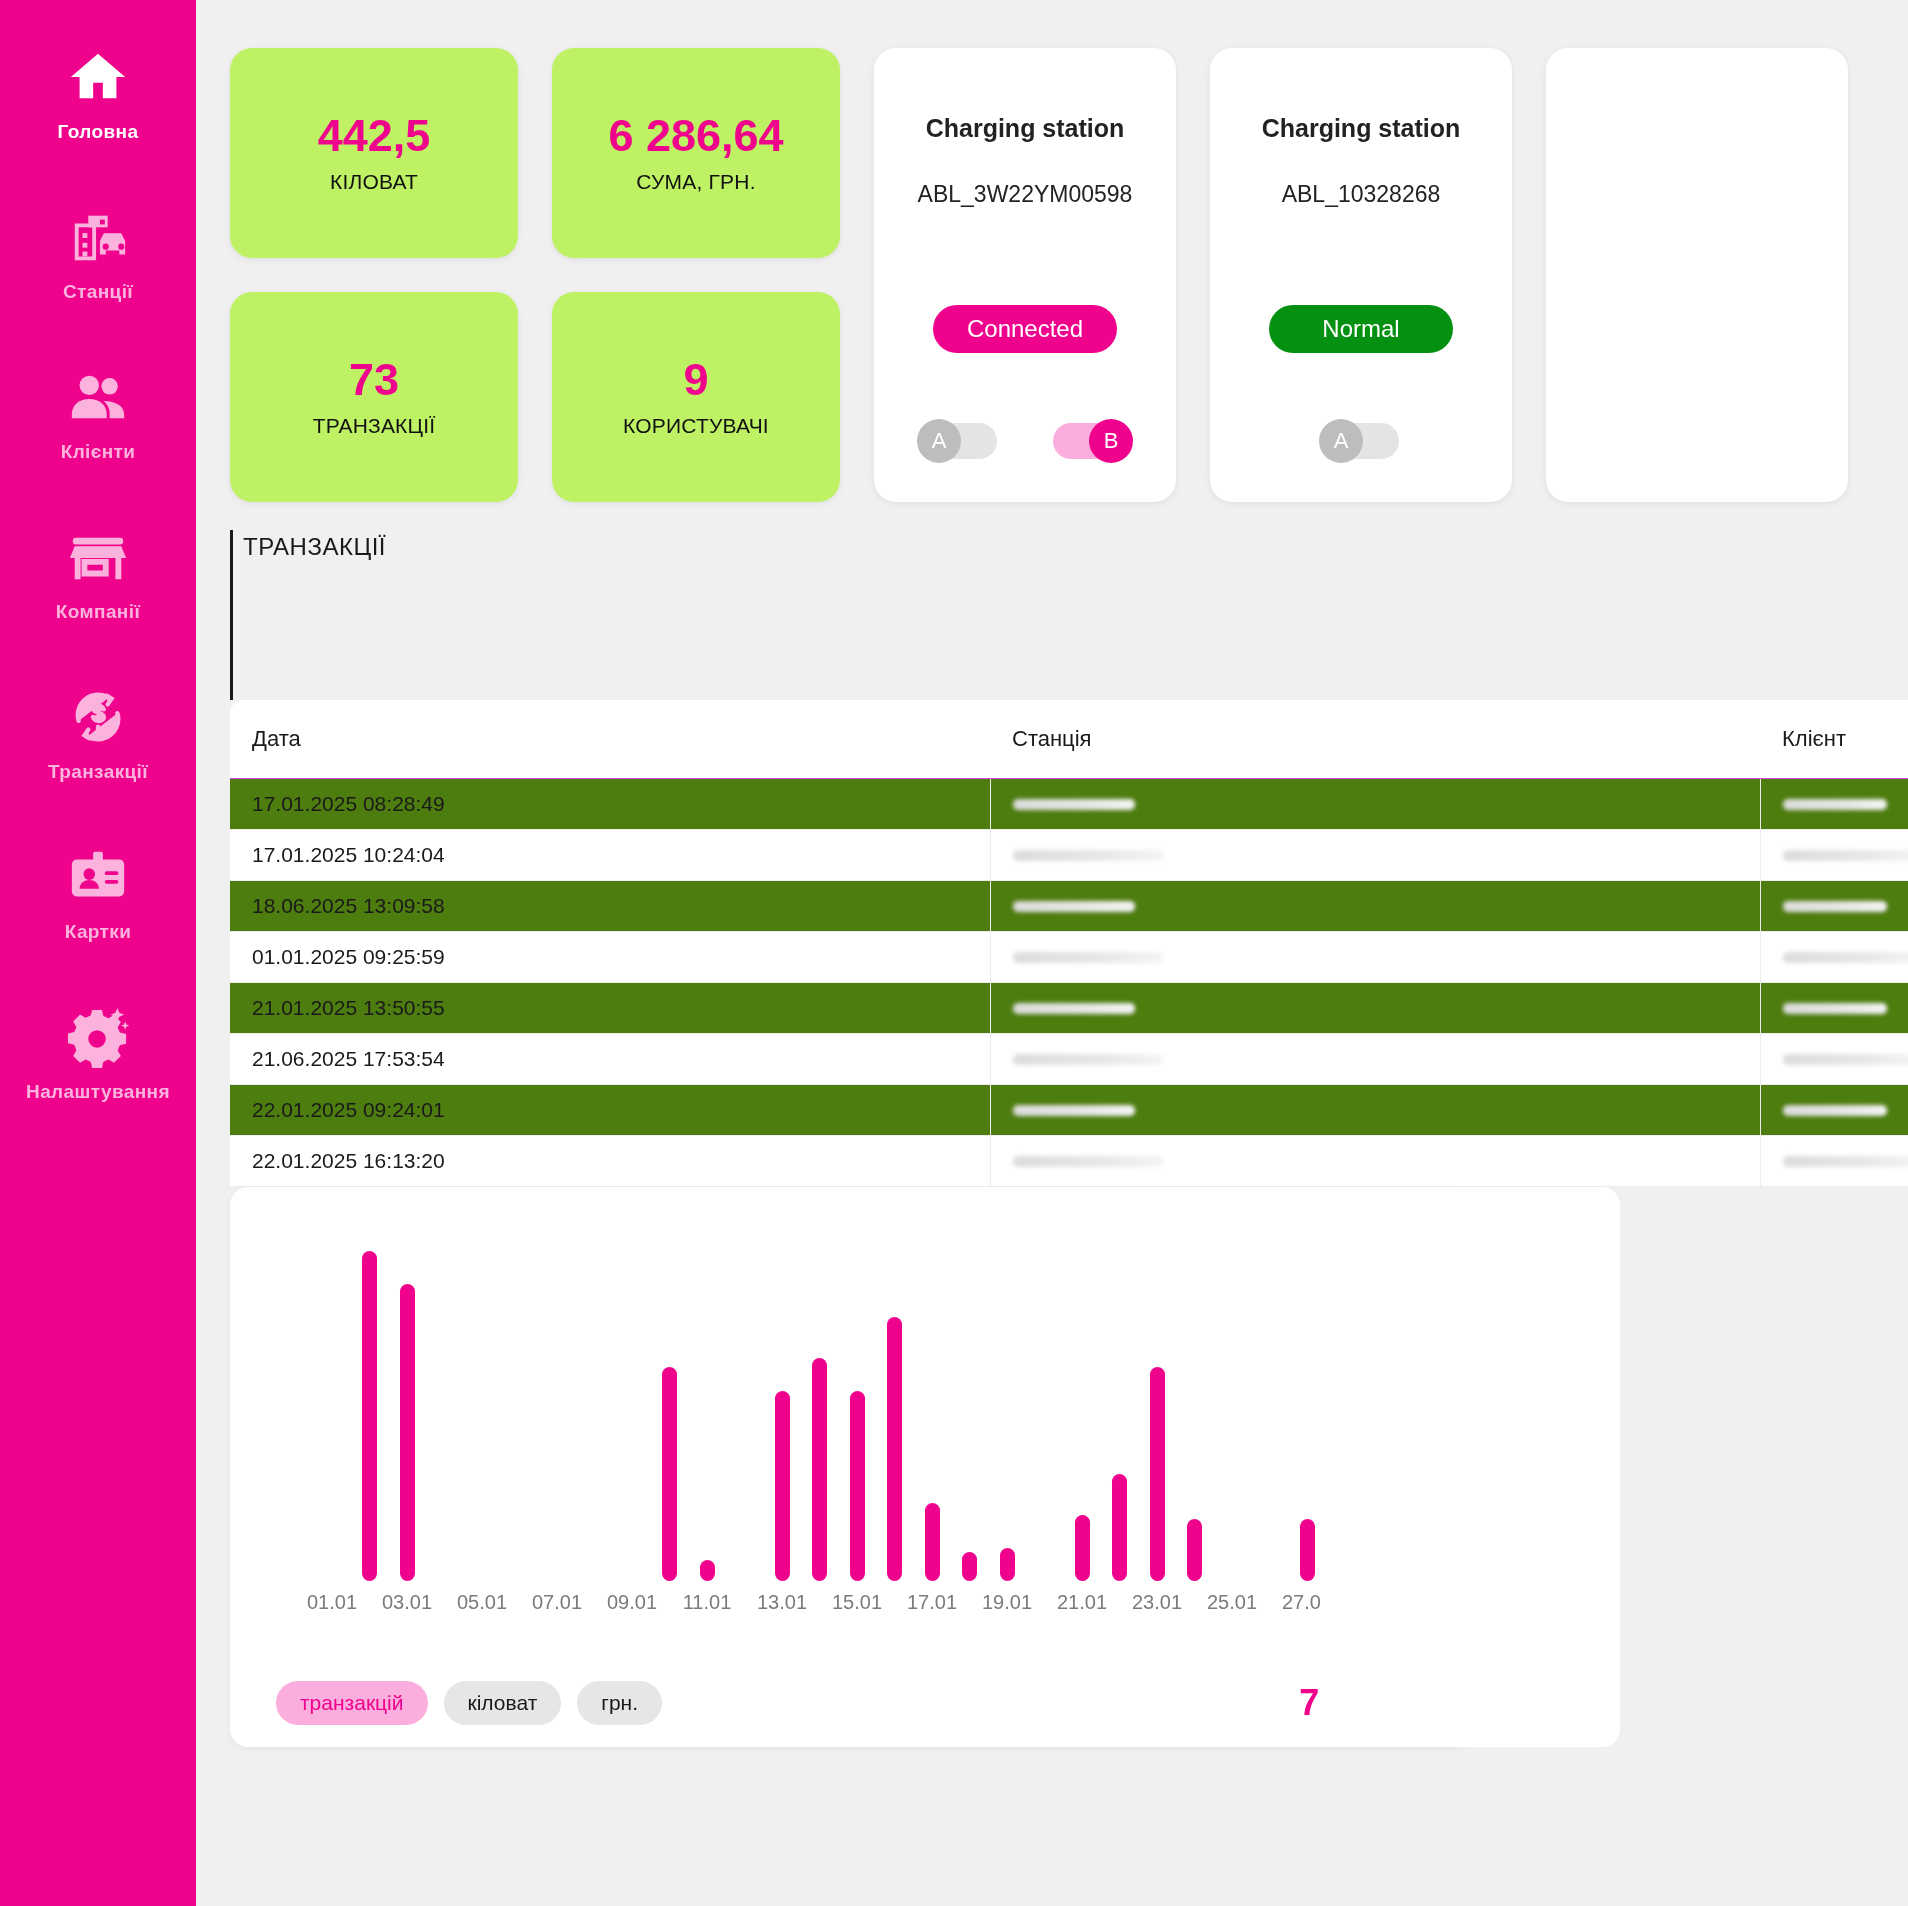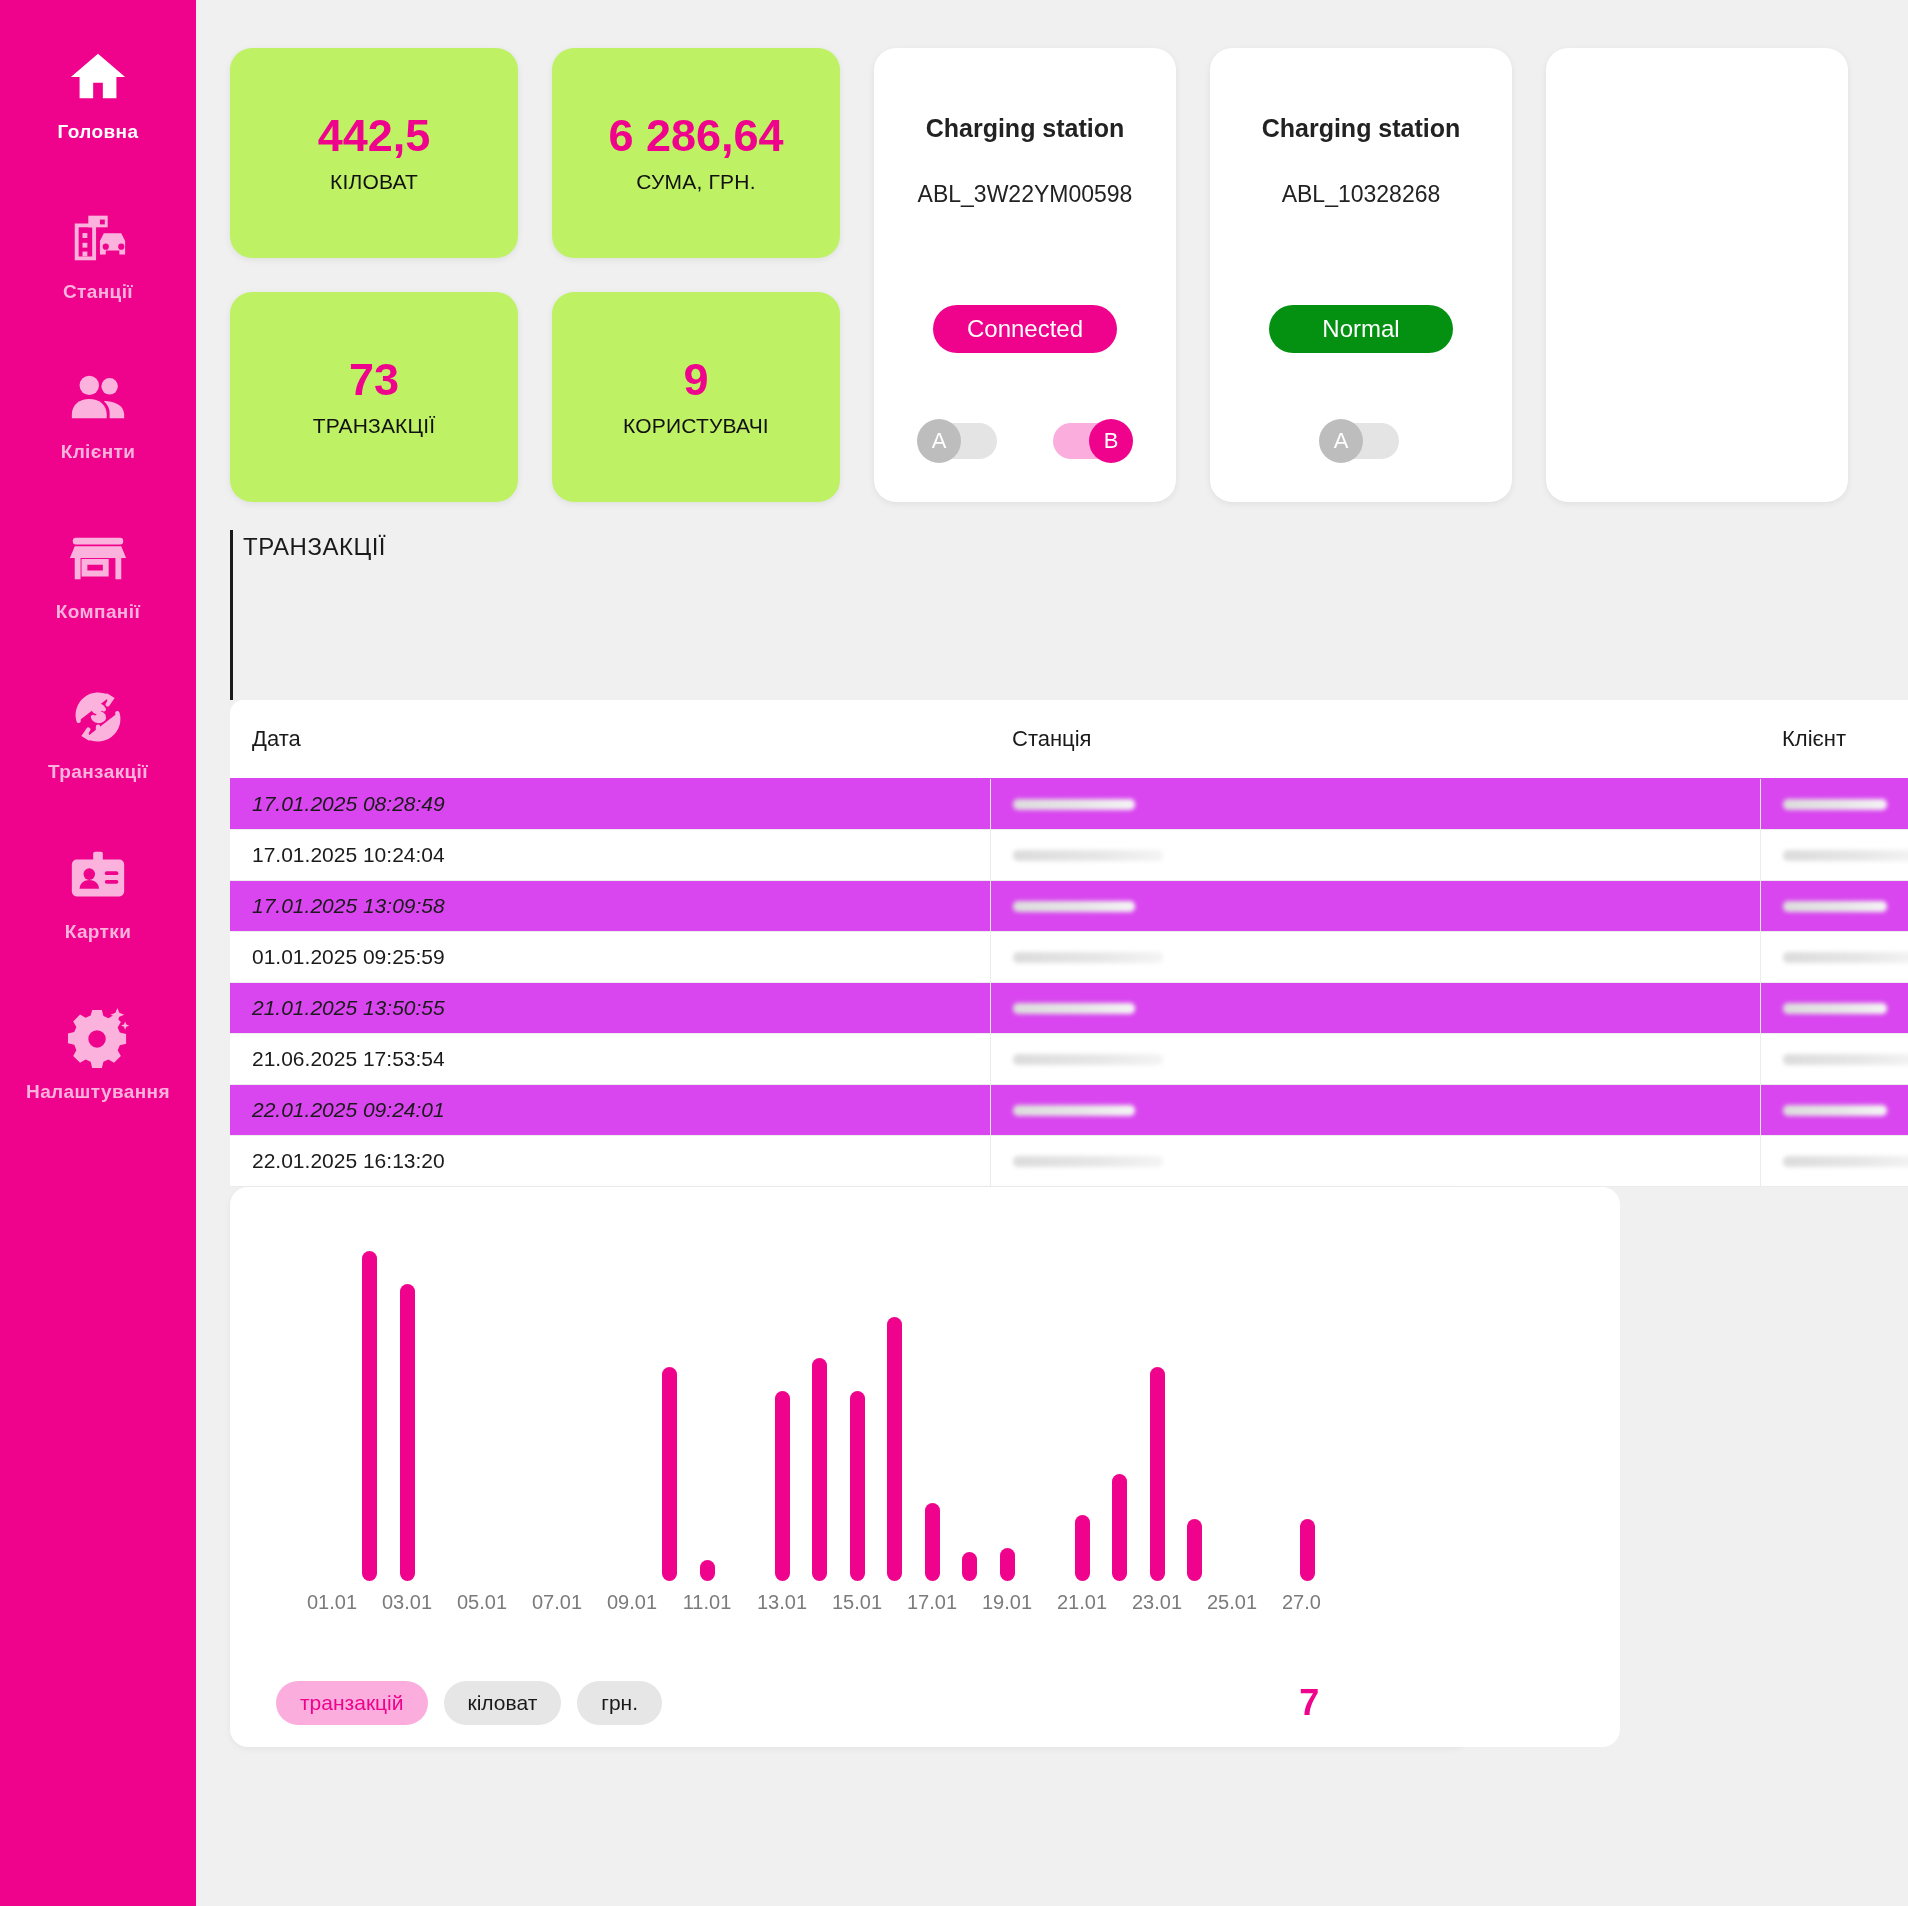--- a/index.html
+++ b/index.html
@@ -157,21 +157,21 @@
     padding: 26px 0 26px 22px;
     background: #fff;
     border-bottom: 1px solid #d946ef;
   }
   table.tx td {
     font-size: 21px; color: #1a1a1a;
     padding: 13px 0 13px 22px;
     border-bottom: 1px solid #ececec;
     height: 48px;
   }
-  table.tx tr.alt td { background: #d946ef; font-style: italic; }
+  table.tx tr.alt td { background: #4d7c0f; }
   table.tx tr td:not(:first-child) { border-left: 1px solid #ececec; }
   .col-date { width: 760px; }
   .col-station { width: 770px; }
   .col-client { width: 570px; }
   .redact { display:block; height: 11px; border-radius: 5px;
     background: linear-gradient(90deg, #dcdcdc 0%, #e6e6e6 55%, #f4f4f4 100%);
     filter: blur(2.2px); }
   .redact.w1 { width: 122px; } .redact.w2 { width: 150px; }
   .redact.w3 { width: 104px; } .redact.w4 { width: 136px; }
 
@@ -408,21 +408,21 @@
           <tr>
             <td>17.01.2025 10:24:04</td>
             <td>
                 <span class="redact w2"></span>
               </td>
             <td>
                 <span class="redact w4"></span>
               </td>
           </tr>
           <tr class="alt">
-            <td>17.01.2025 13:09:58</td>
+            <td>18.06.2025 13:09:58</td>
             <td>
                 <span class="redact w1"></span>
               </td>
             <td>
                 <span class="redact w3"></span>
               </td>
           </tr>
           <tr>
             <td>01.01.2025 09:25:59</td>
             <td>

